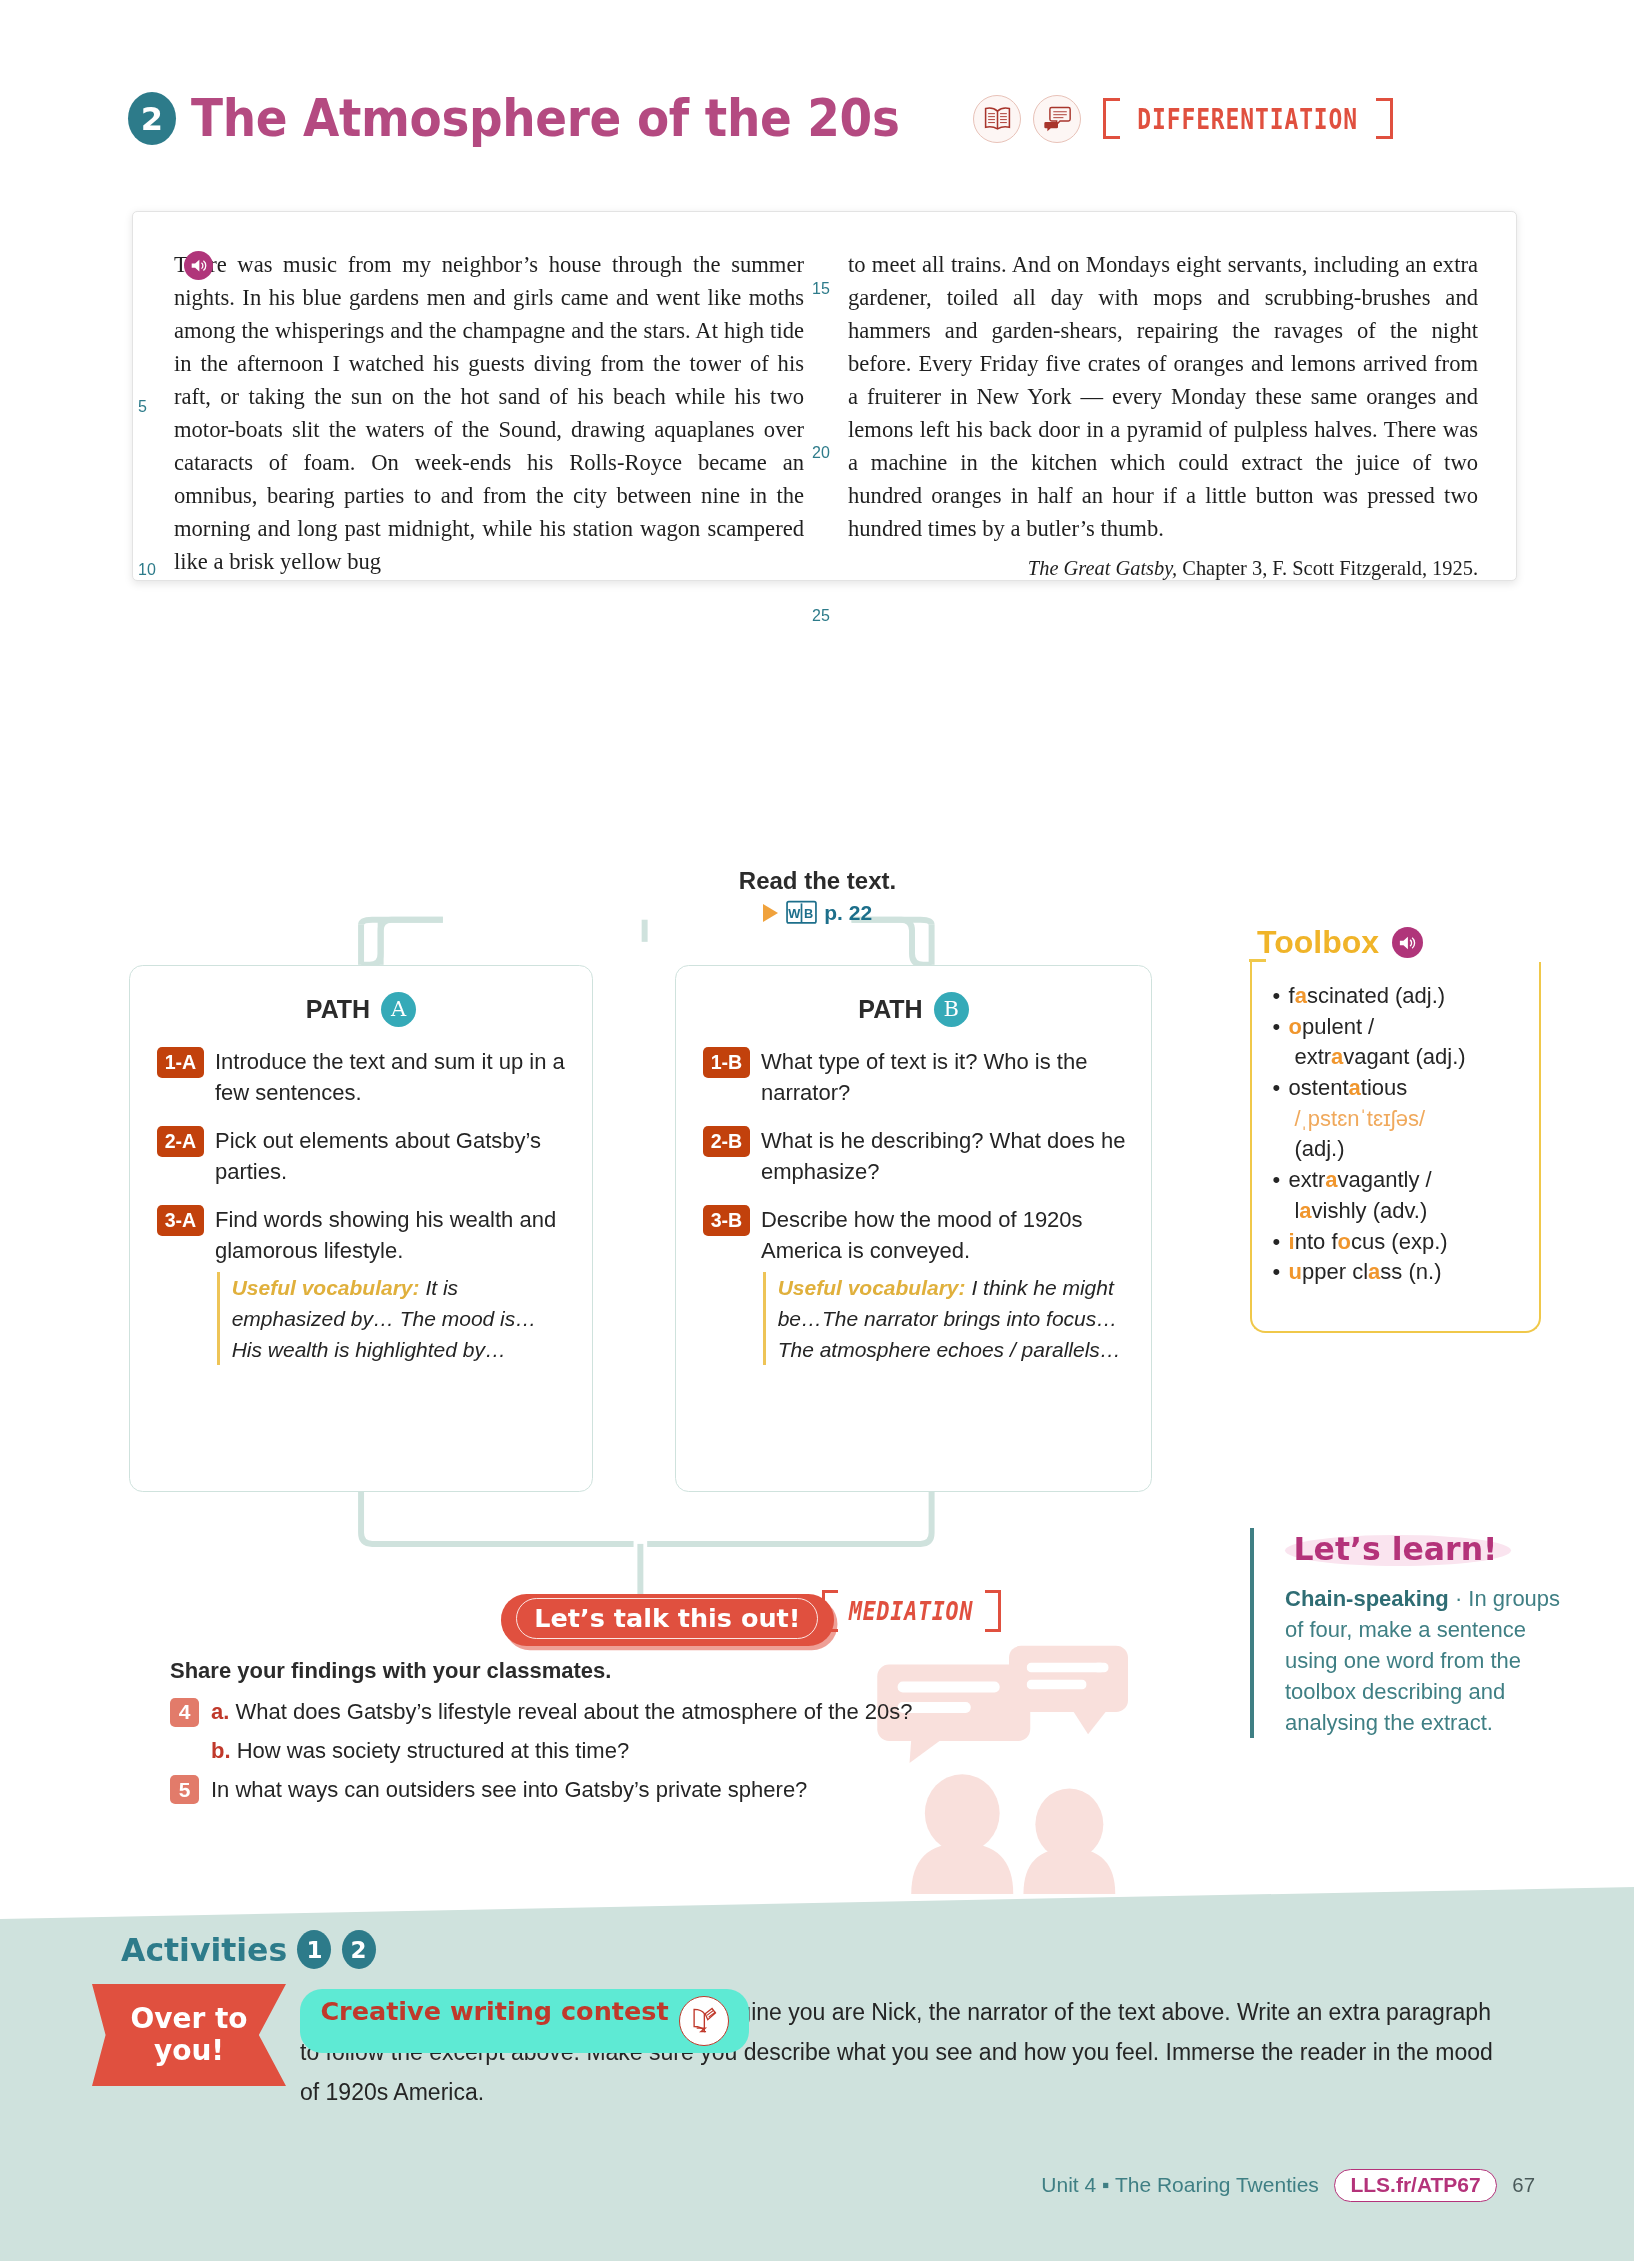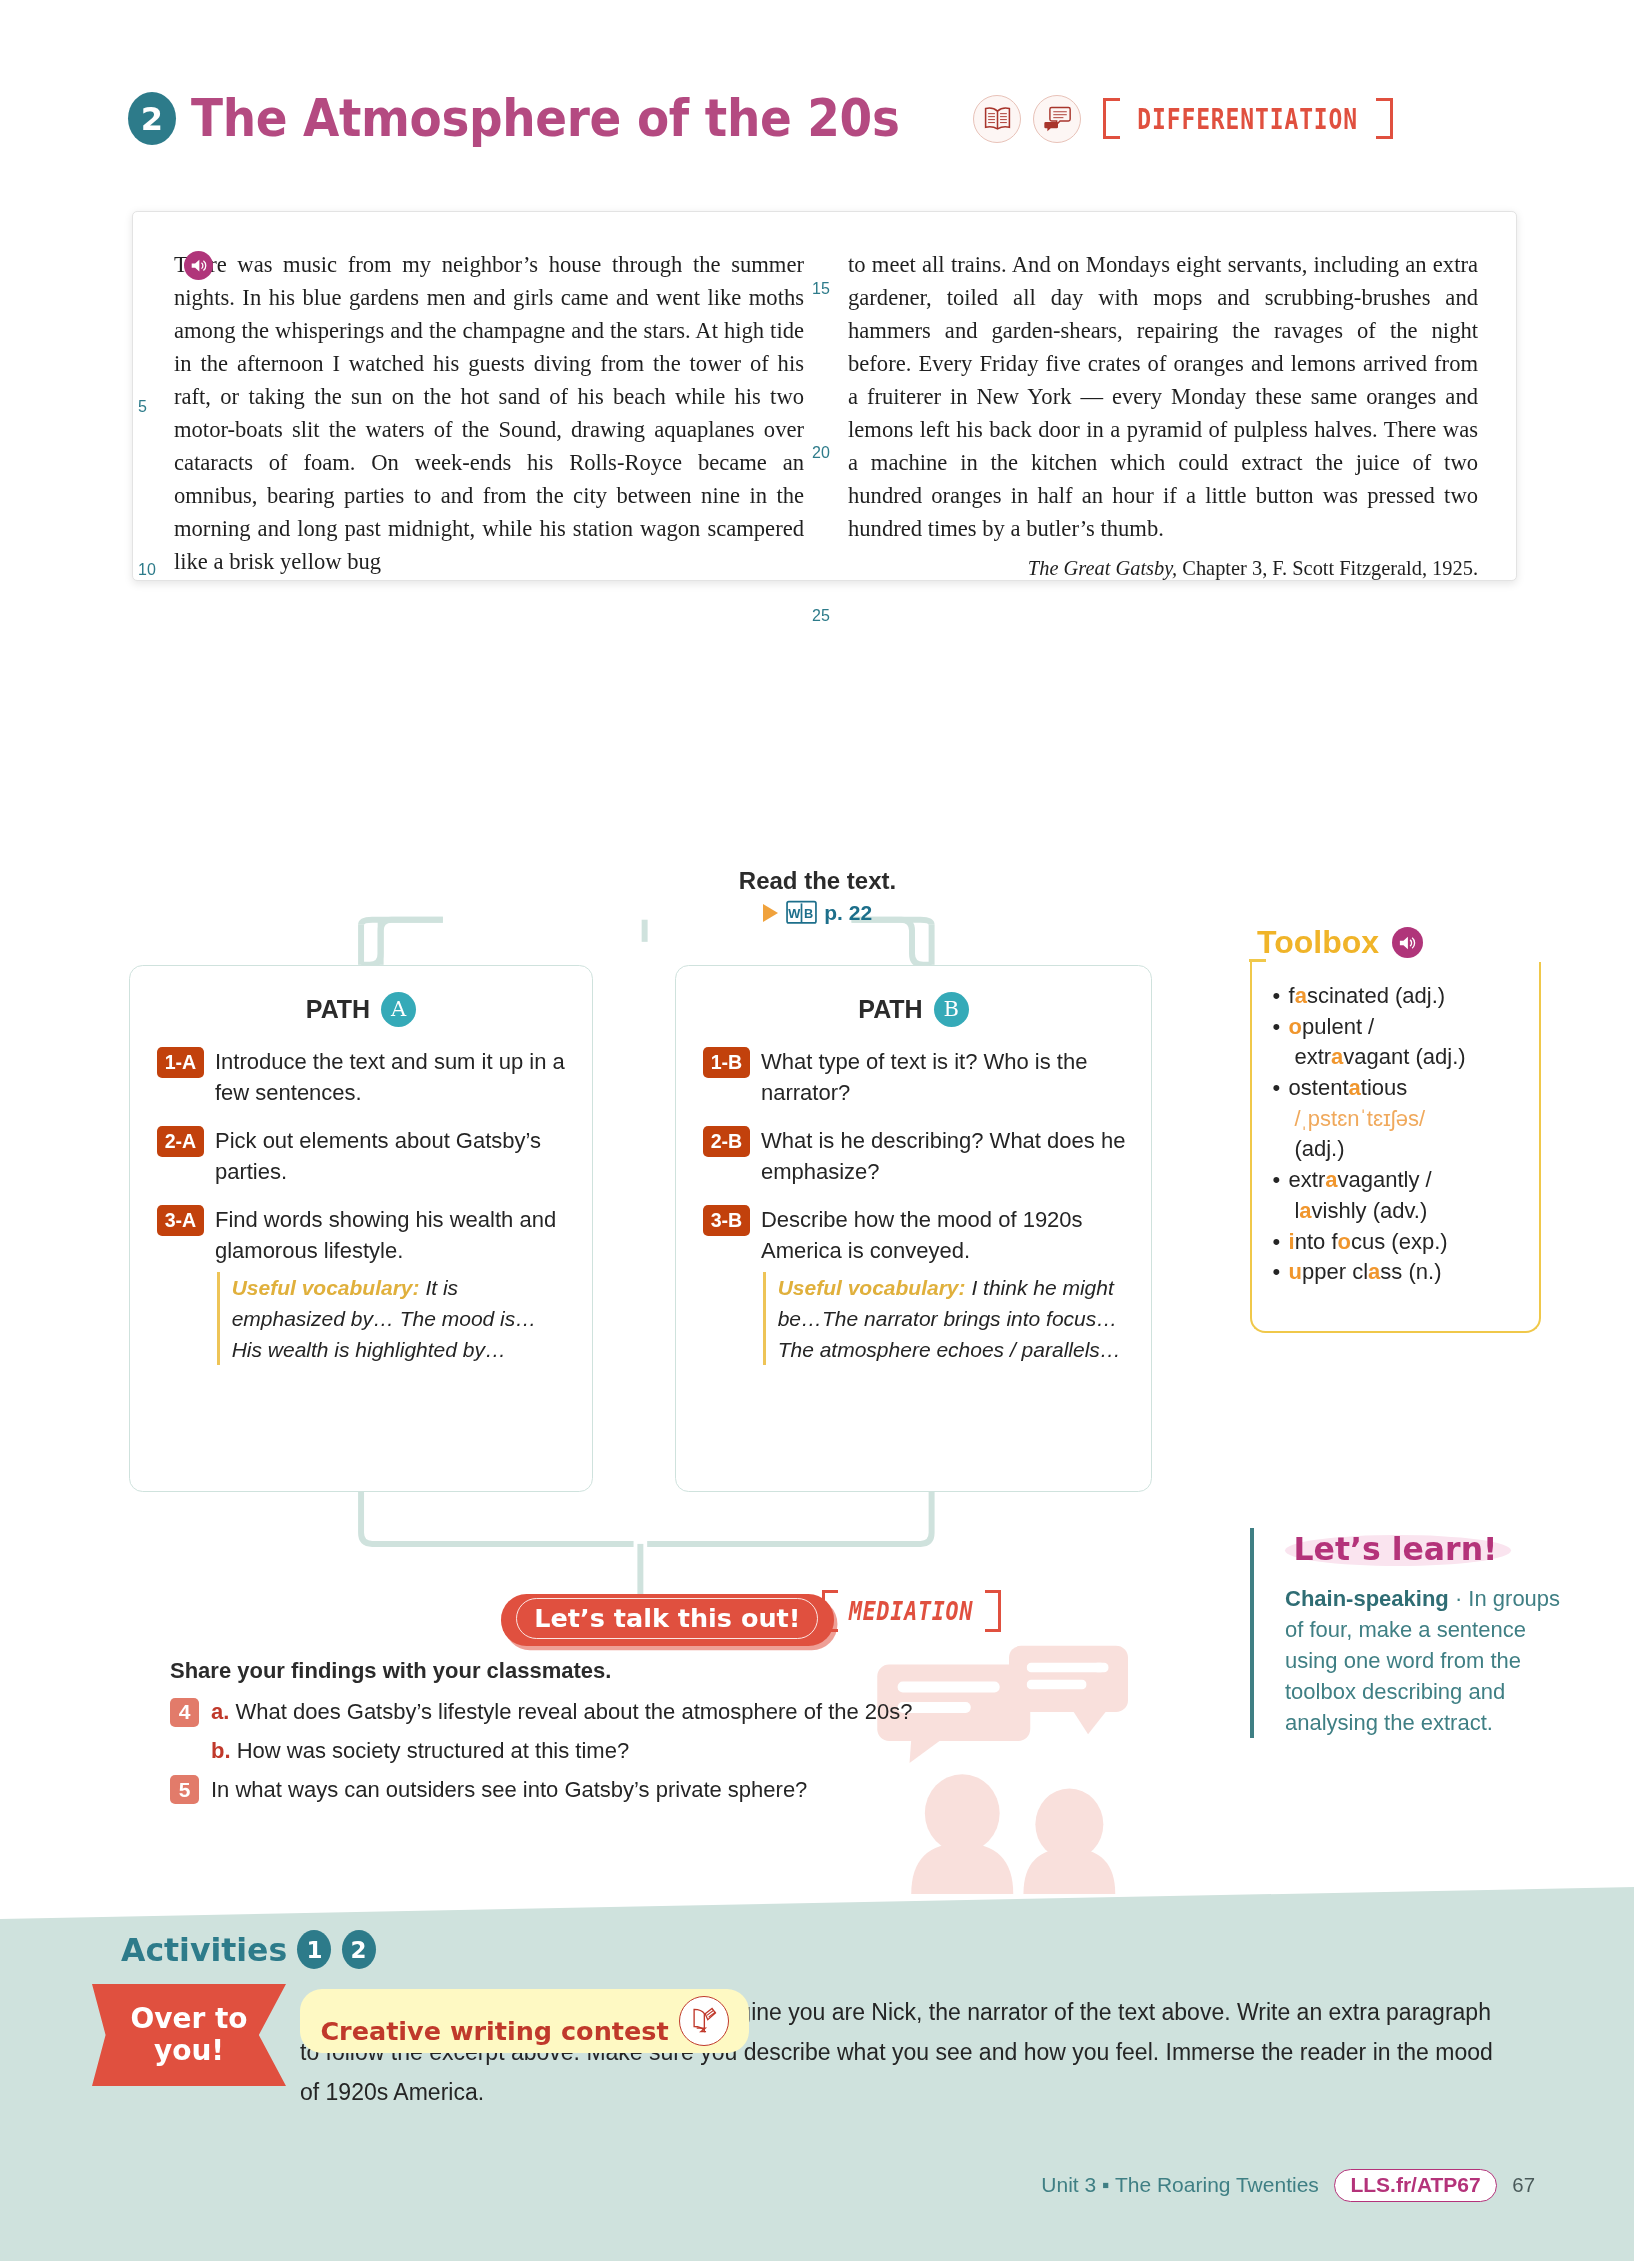--- a/index.html
+++ b/index.html
@@ -192,22 +192,22 @@
     display:flex;align-items:center;justify-content:center;font-size:23px;font-weight:bold;
     font-family:"DejaVu Sans", sans-serif;}
   .overto{
     position:absolute;left:92px;top:1984px;width:194px;height:102px;background:#e0503f;color:#fff;
     clip-path:polygon(0 0, 100% 0, 86% 50%, 100% 100%, 0 100%, 7% 50%);
     display:flex;flex-direction:column;align-items:center;justify-content:center;
     font-size:28px;font-weight:bold;line-height:32px;text-align:center;
     font-family:"DejaVu Sans", sans-serif;
   }
   .cw-pill{
-    position:absolute;left:300px;top:1989px;background:#fef9c3;border-radius:22px;
-    padding:6.8px 20.4px;display:flex;align-items:flex-end;gap:10.2px;
+    position:absolute;left:300px;top:1989px;background:#5eead4;border-radius:22px;
+    padding:6.8px 20.4px;display:flex;align-items:flex-start;gap:10.2px;
   }
   .cw-pill span{color:#c0392b;font-size:25.5px;font-weight:bold;font-family:"DejaVu Sans", sans-serif;}
   .pencil{width:48px;height:48px;border-radius:50%;border:1.7px solid #c0392b;background:#fff;
     display:flex;align-items:center;justify-content:center;}
   .act-body{
     position:absolute;left:300px;top:1992px;width:1200px;
     font-size:23px;line-height:40px;color:#252525;text-indent:400px;
   }
 
   .footer{
@@ -503,19 +503,19 @@
         <path d="M6 4 C12 4 16 6 18 9 L18 29 C16 26 12 24 6 24 Z" fill="none" stroke="#c0392b" stroke-width="1.6"></path>
         <path d="M19 9 L27 3 L31 8 L22 16 Z" fill="none" stroke="#c0392b" stroke-width="1.6"></path>
         <path d="M21 11 L29 5" stroke="#c0392b" stroke-width="1.2"></path>
         <path d="M23 13 L31 7" stroke="#c0392b" stroke-width="1.2"></path>
         <path d="M9 26 L19 26 L14 30 L20 30" fill="none" stroke="#c0392b" stroke-width="1.6"></path>
       </svg>
     </span>
   </div>
 
   <div class="footer">
-    <span>Unit 3 ▪ The Roaring Twenties</span>
+    <span>Unit 4 ▪ The Roaring Twenties</span>
     <span class="lls">LLS.fr/ATP67</span>
     <span class="pg">67</span>
   </div>
 
 </div>
 
 
 </body></html>

